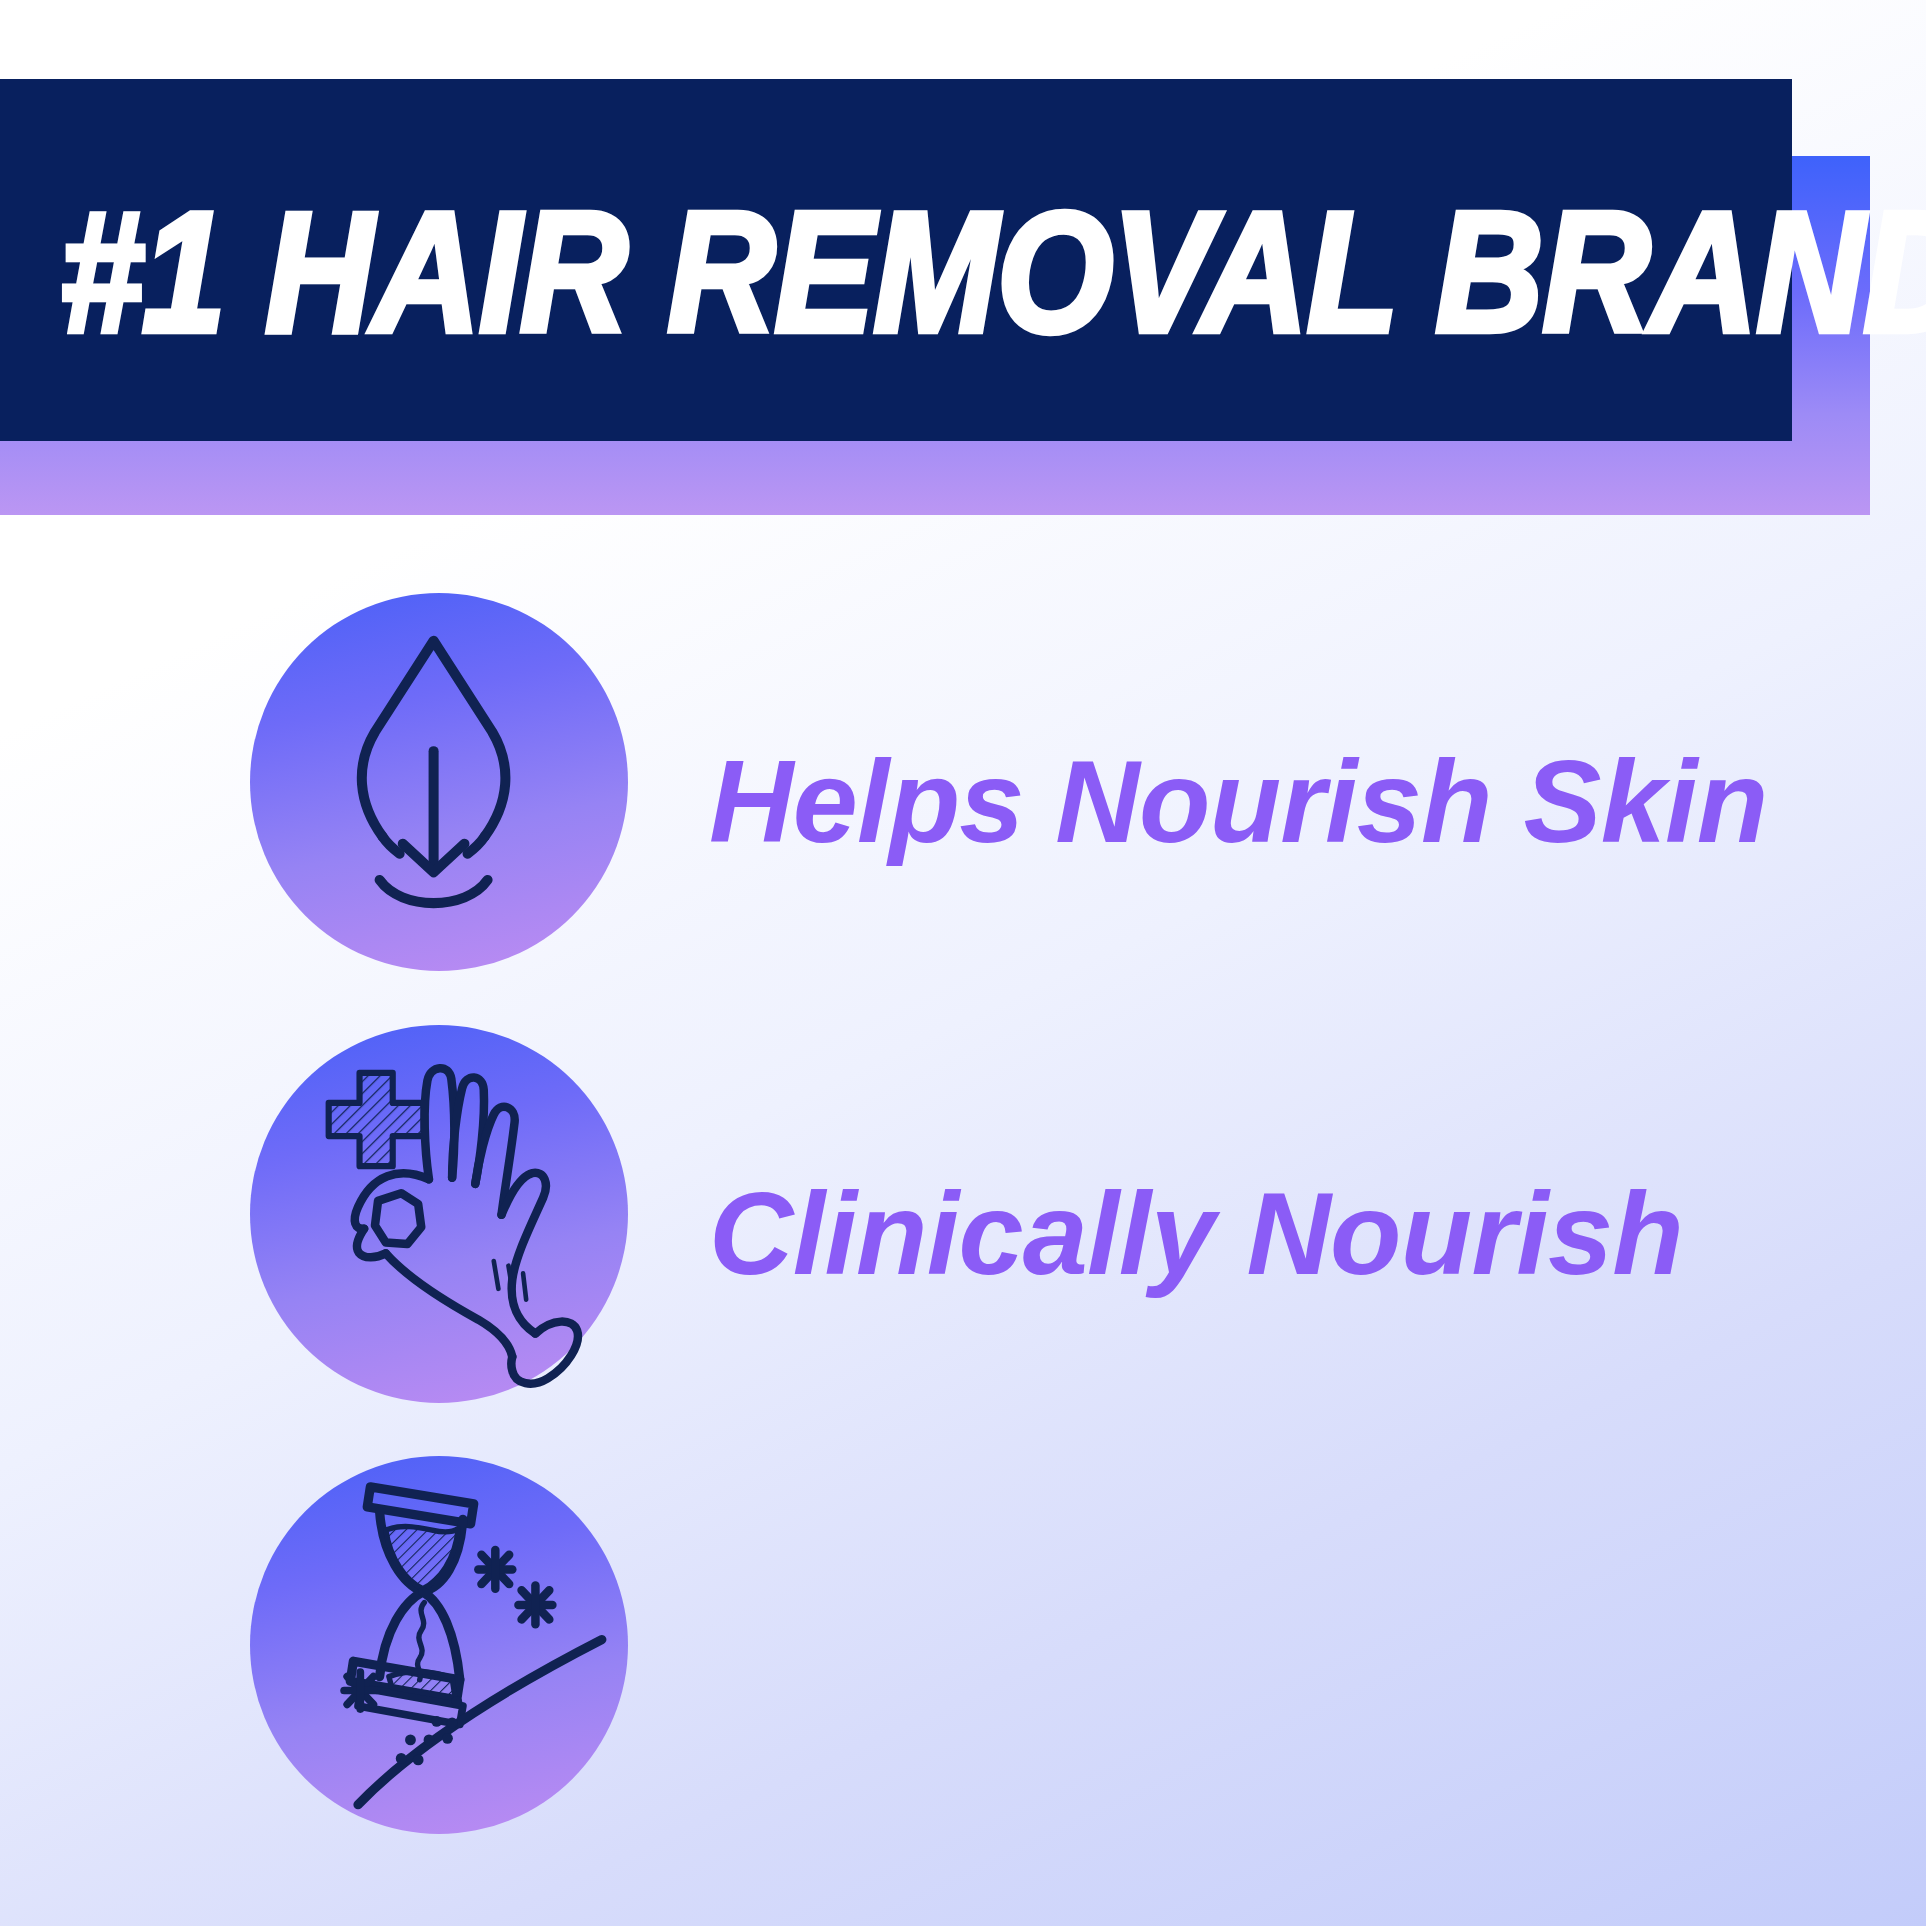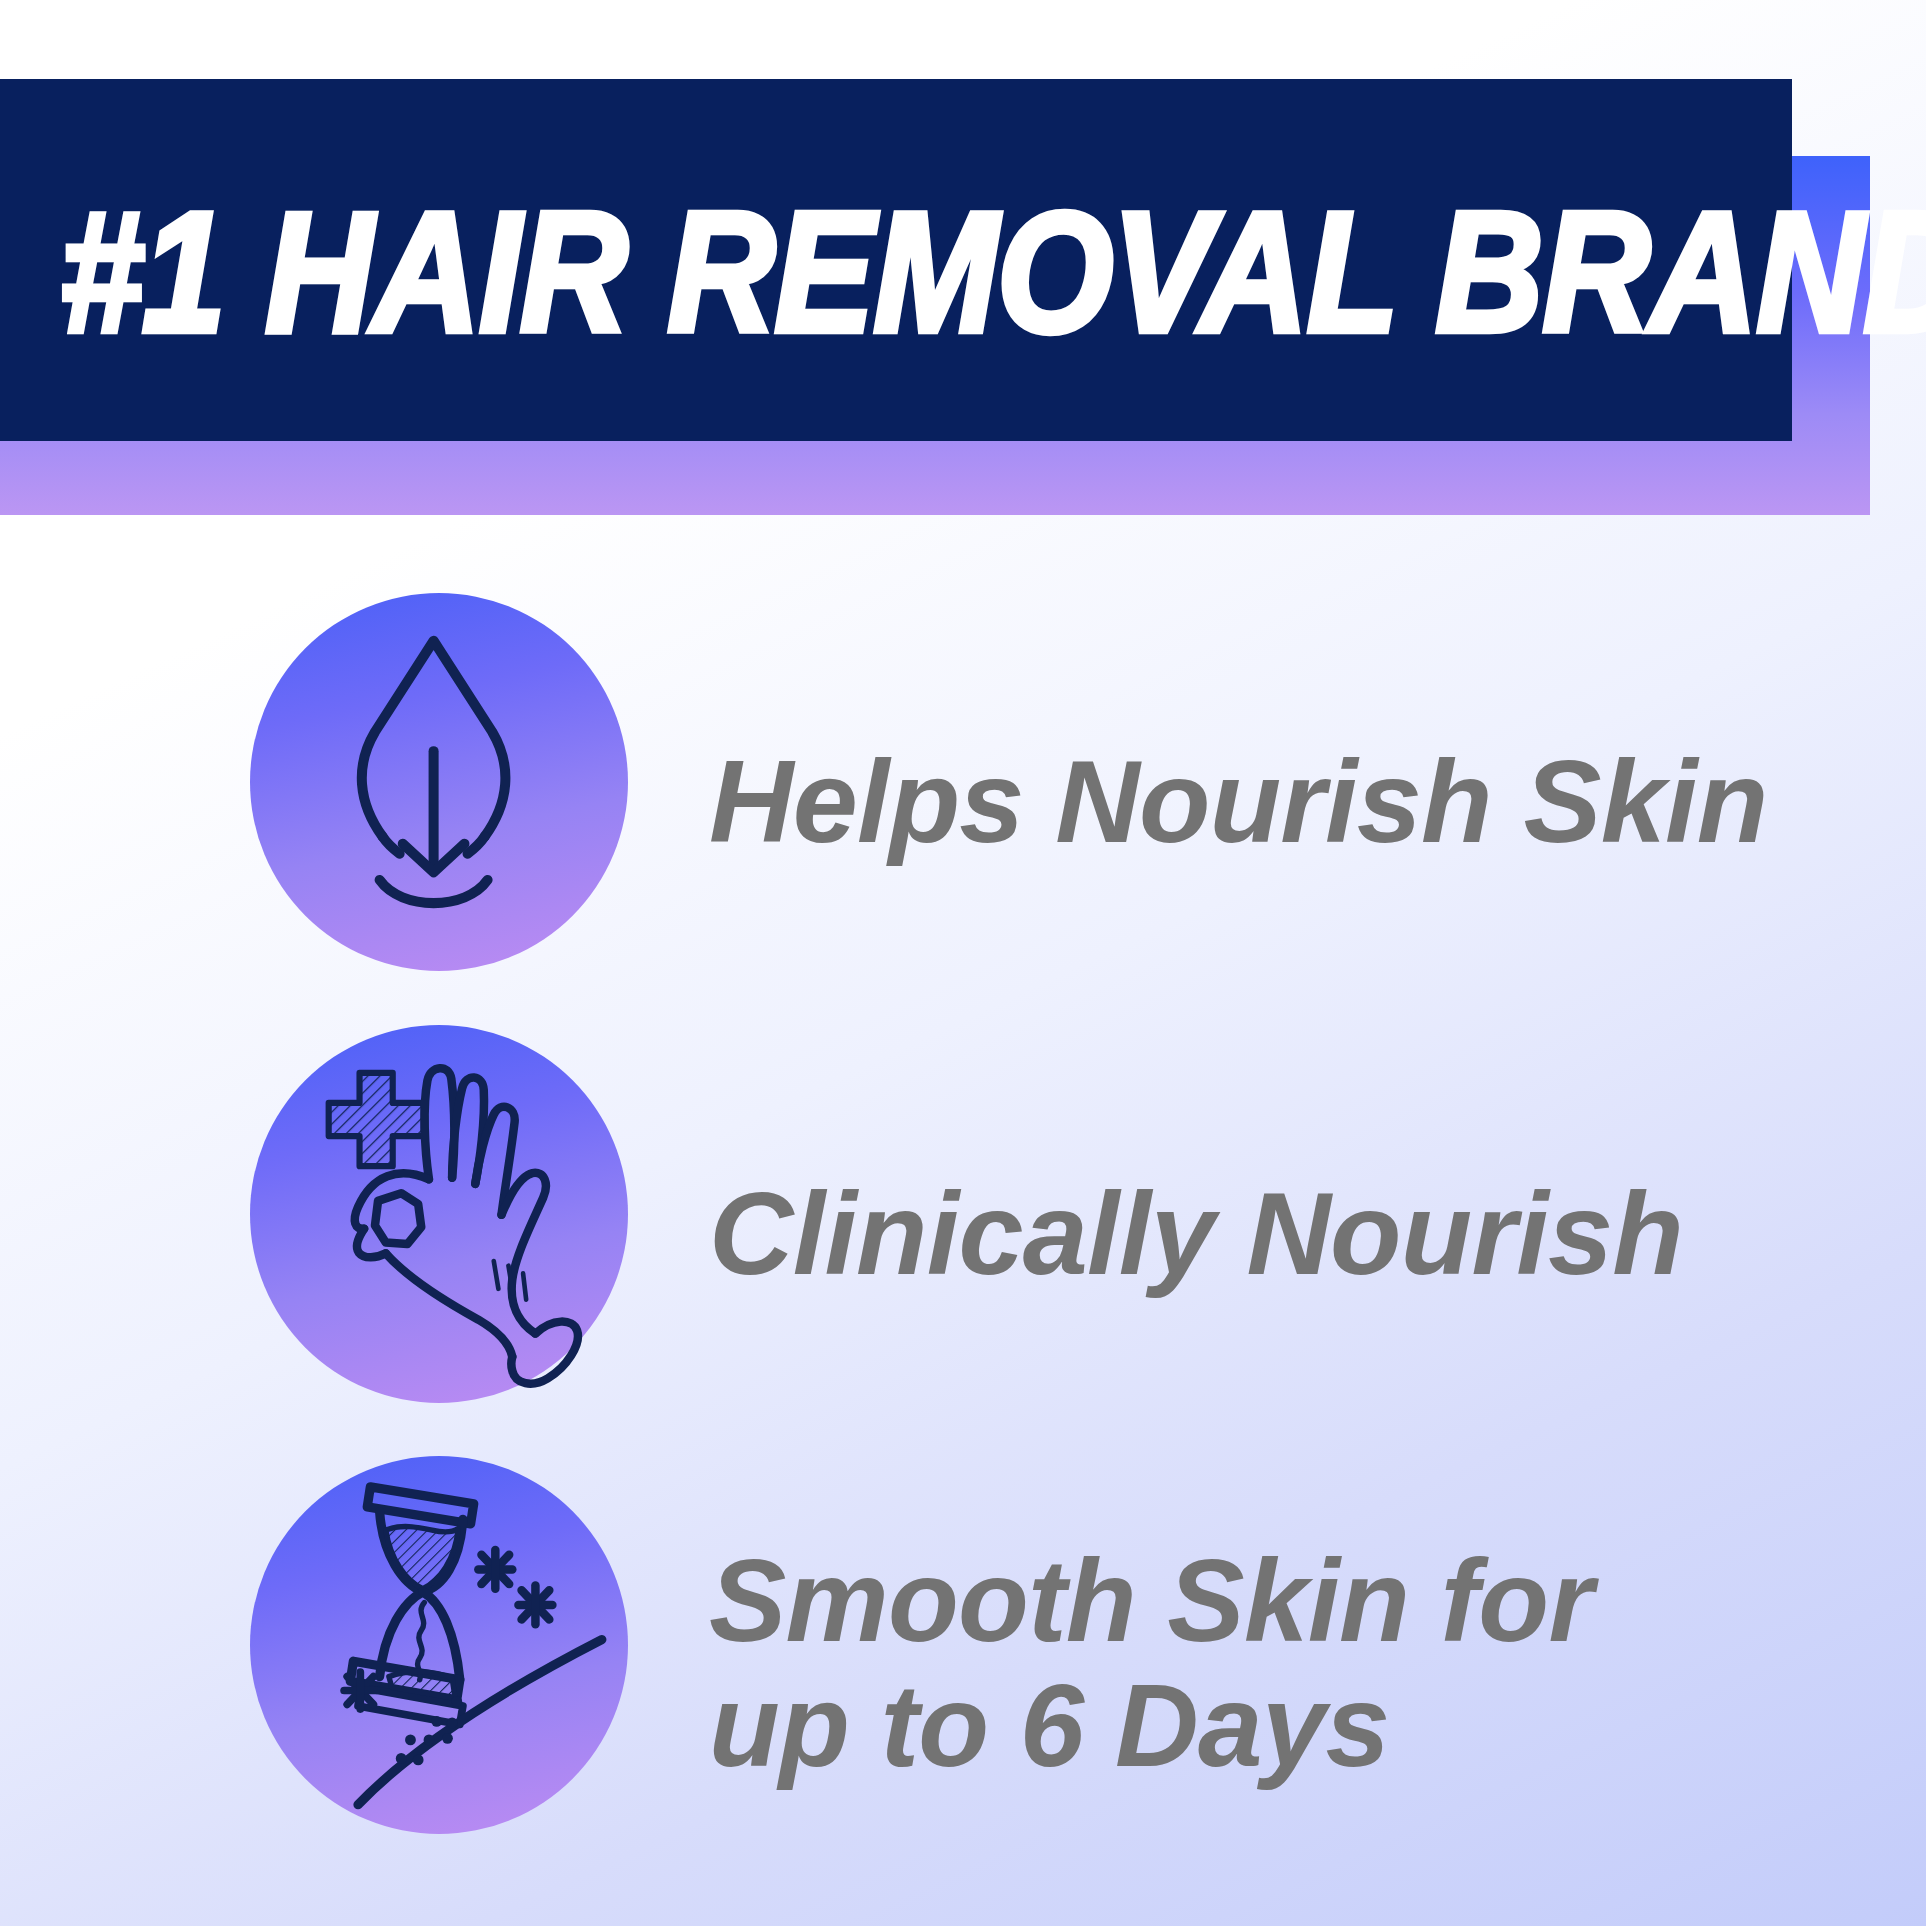--- a/index.html
+++ b/index.html
@@ -43,21 +43,21 @@
 
   .icon-badge{
     position:absolute;left:250px;top:7.7px;
     width:378px;height:378px;border-radius:50%;
     background:linear-gradient(168deg,#4A60F7 0%,#6E6BF8 30%,#9683F4 62%,#BE8CF2 100%);
   }
   .icon-svg{position:absolute;left:250px;top:7.7px;width:378px;height:378px;overflow:visible;}
 
   .feature-label{
     position:absolute;left:709px;top:50%;transform:translateY(-50%);
-    color:#737373;
+    color:#8b5cf6;
     font-family:"Liberation Sans Narrow","Liberation Sans",sans-serif;
     font-weight:700;
     font-size:117px;line-height:129px;
     letter-spacing:-0.8px;
     white-space:pre-line;
   }
   .feature-label.two-line{font-size:116px;line-height:125px;}
 </style>
 </head>
 <body>
@@ -213,19 +213,17 @@
             <circle cx="242" cy="344" r="7"></circle>
             <circle cx="262" cy="346" r="7"></circle>
             <circle cx="208" cy="368" r="7"></circle>
             <circle cx="232" cy="368" r="7"></circle>
             <circle cx="256" cy="366" r="7"></circle>
             <circle cx="196" cy="392" r="7"></circle>
             <circle cx="218" cy="394" r="7"></circle>
           </g>
         </g>
       </svg>
-      <div class="feature-label two-line">Smooth Skin for
-up to 6 Days</div>
     </div>
 
   </div>
 </div>
 
 
 </body></html>

